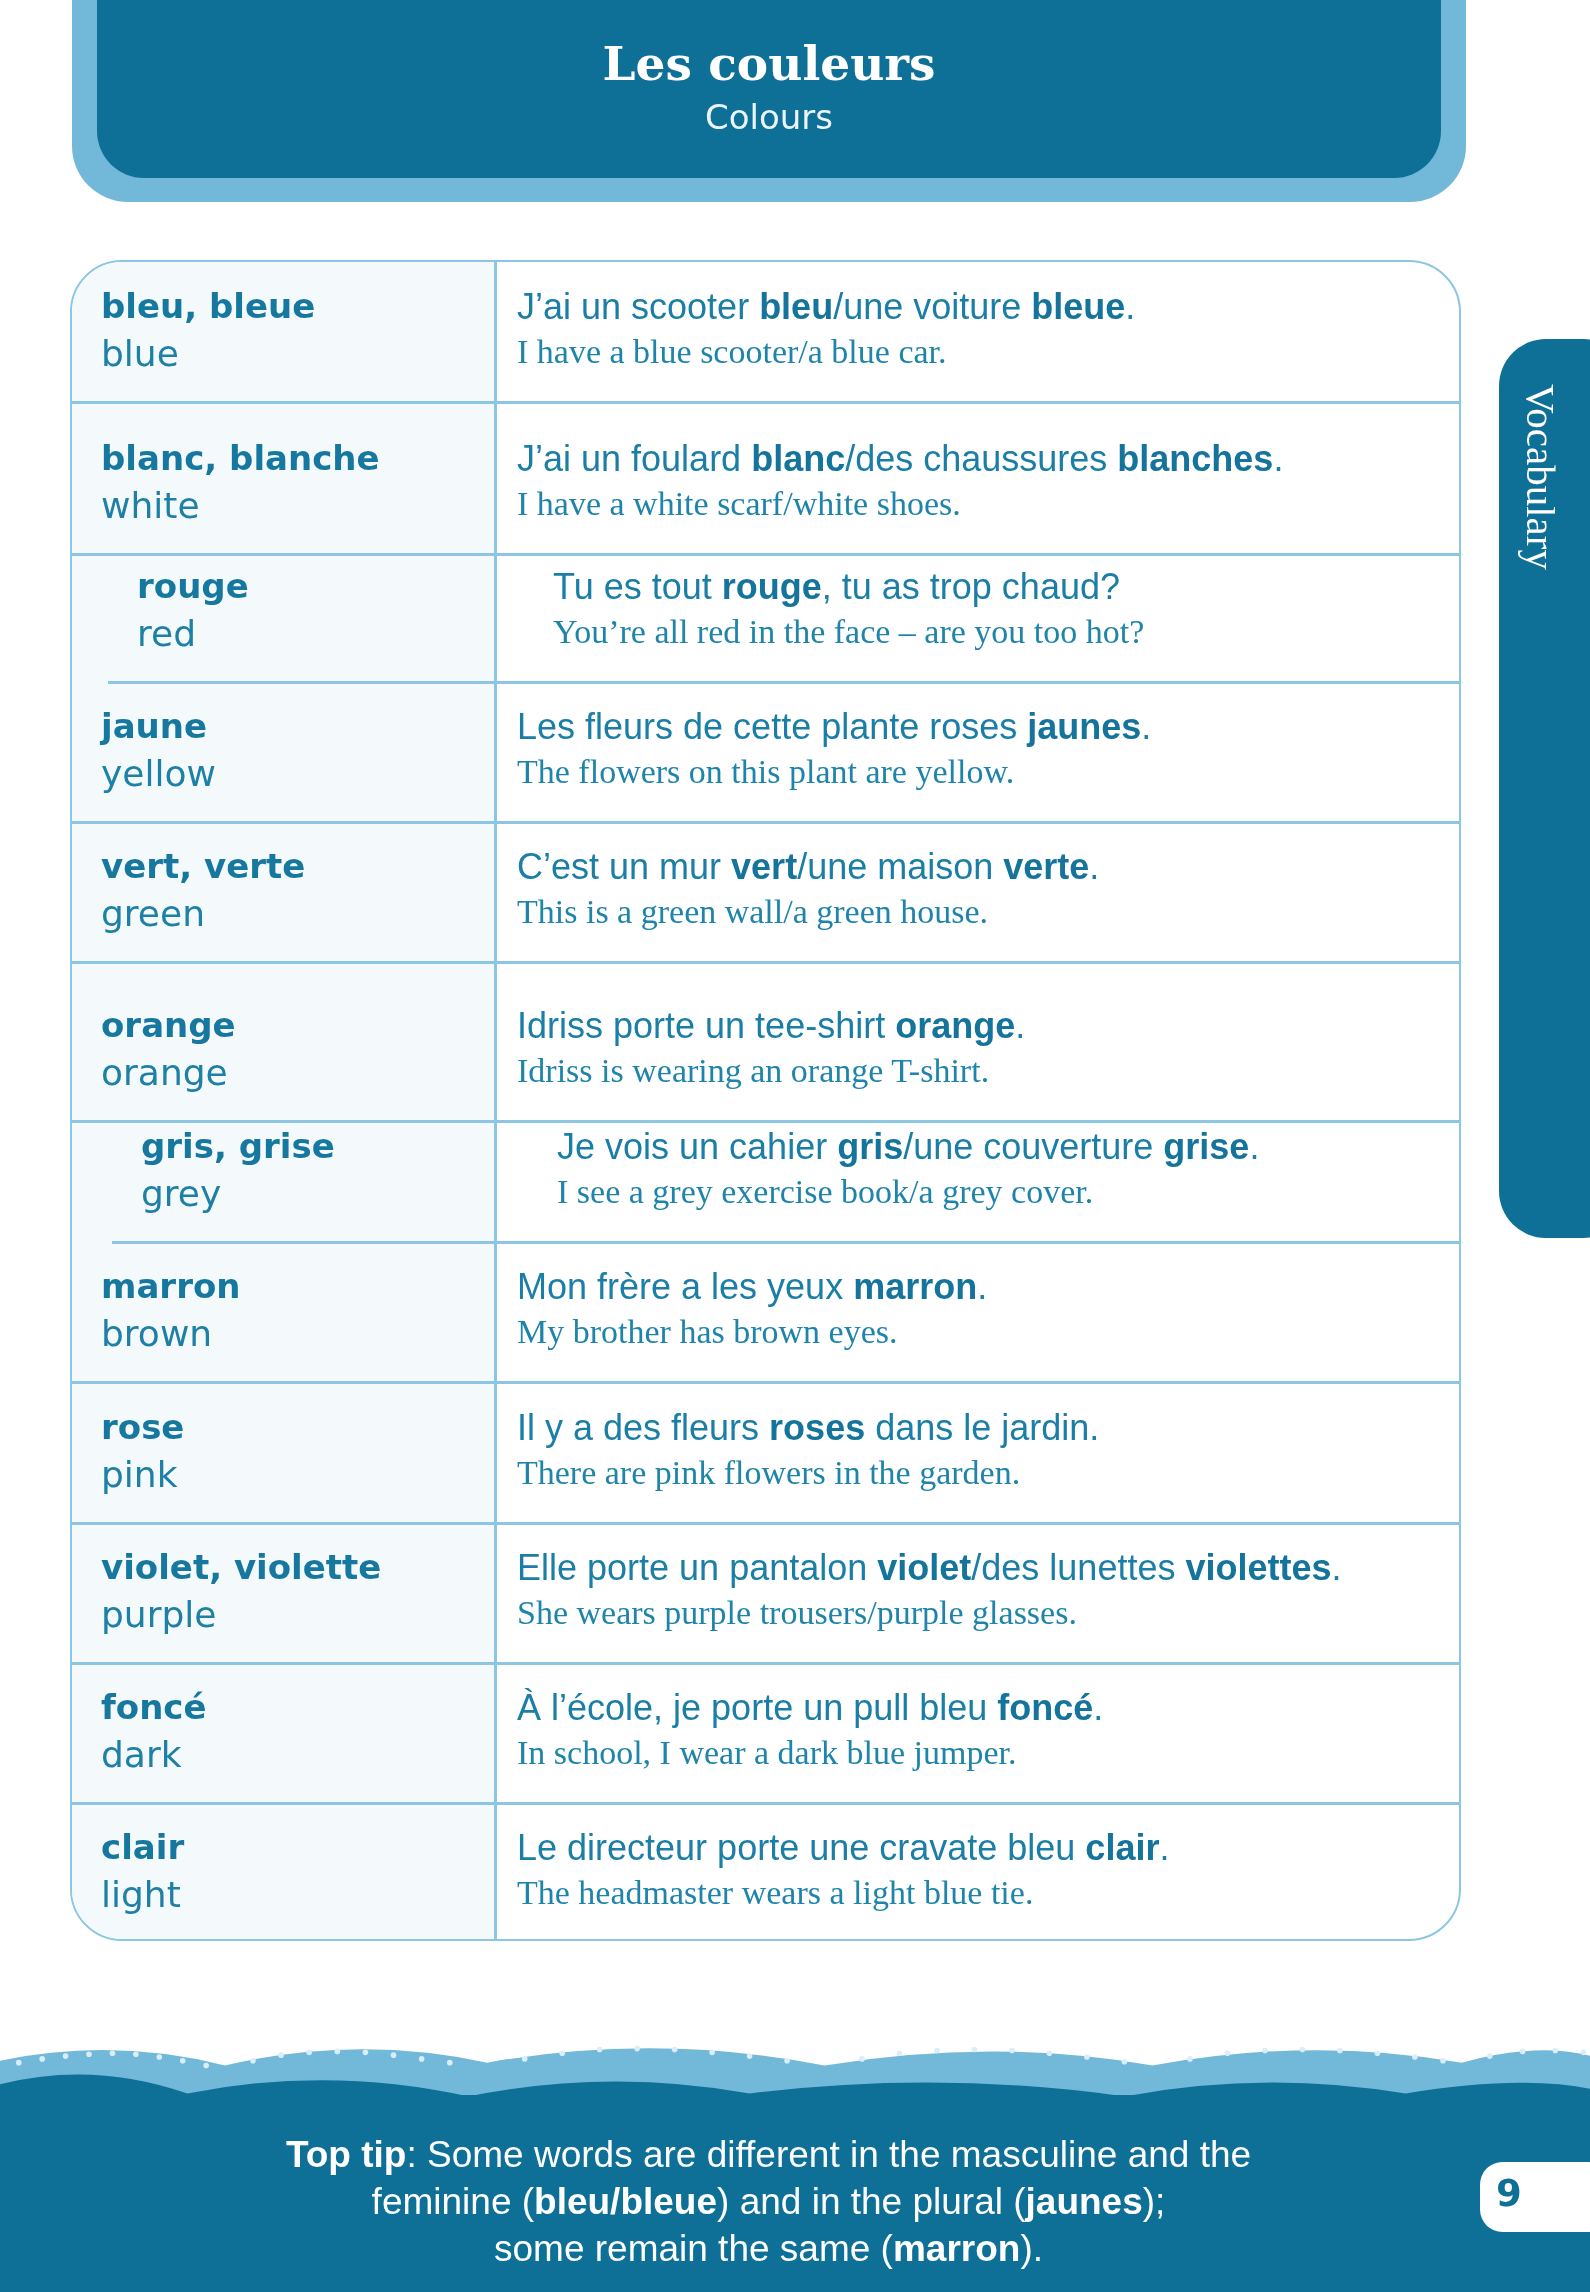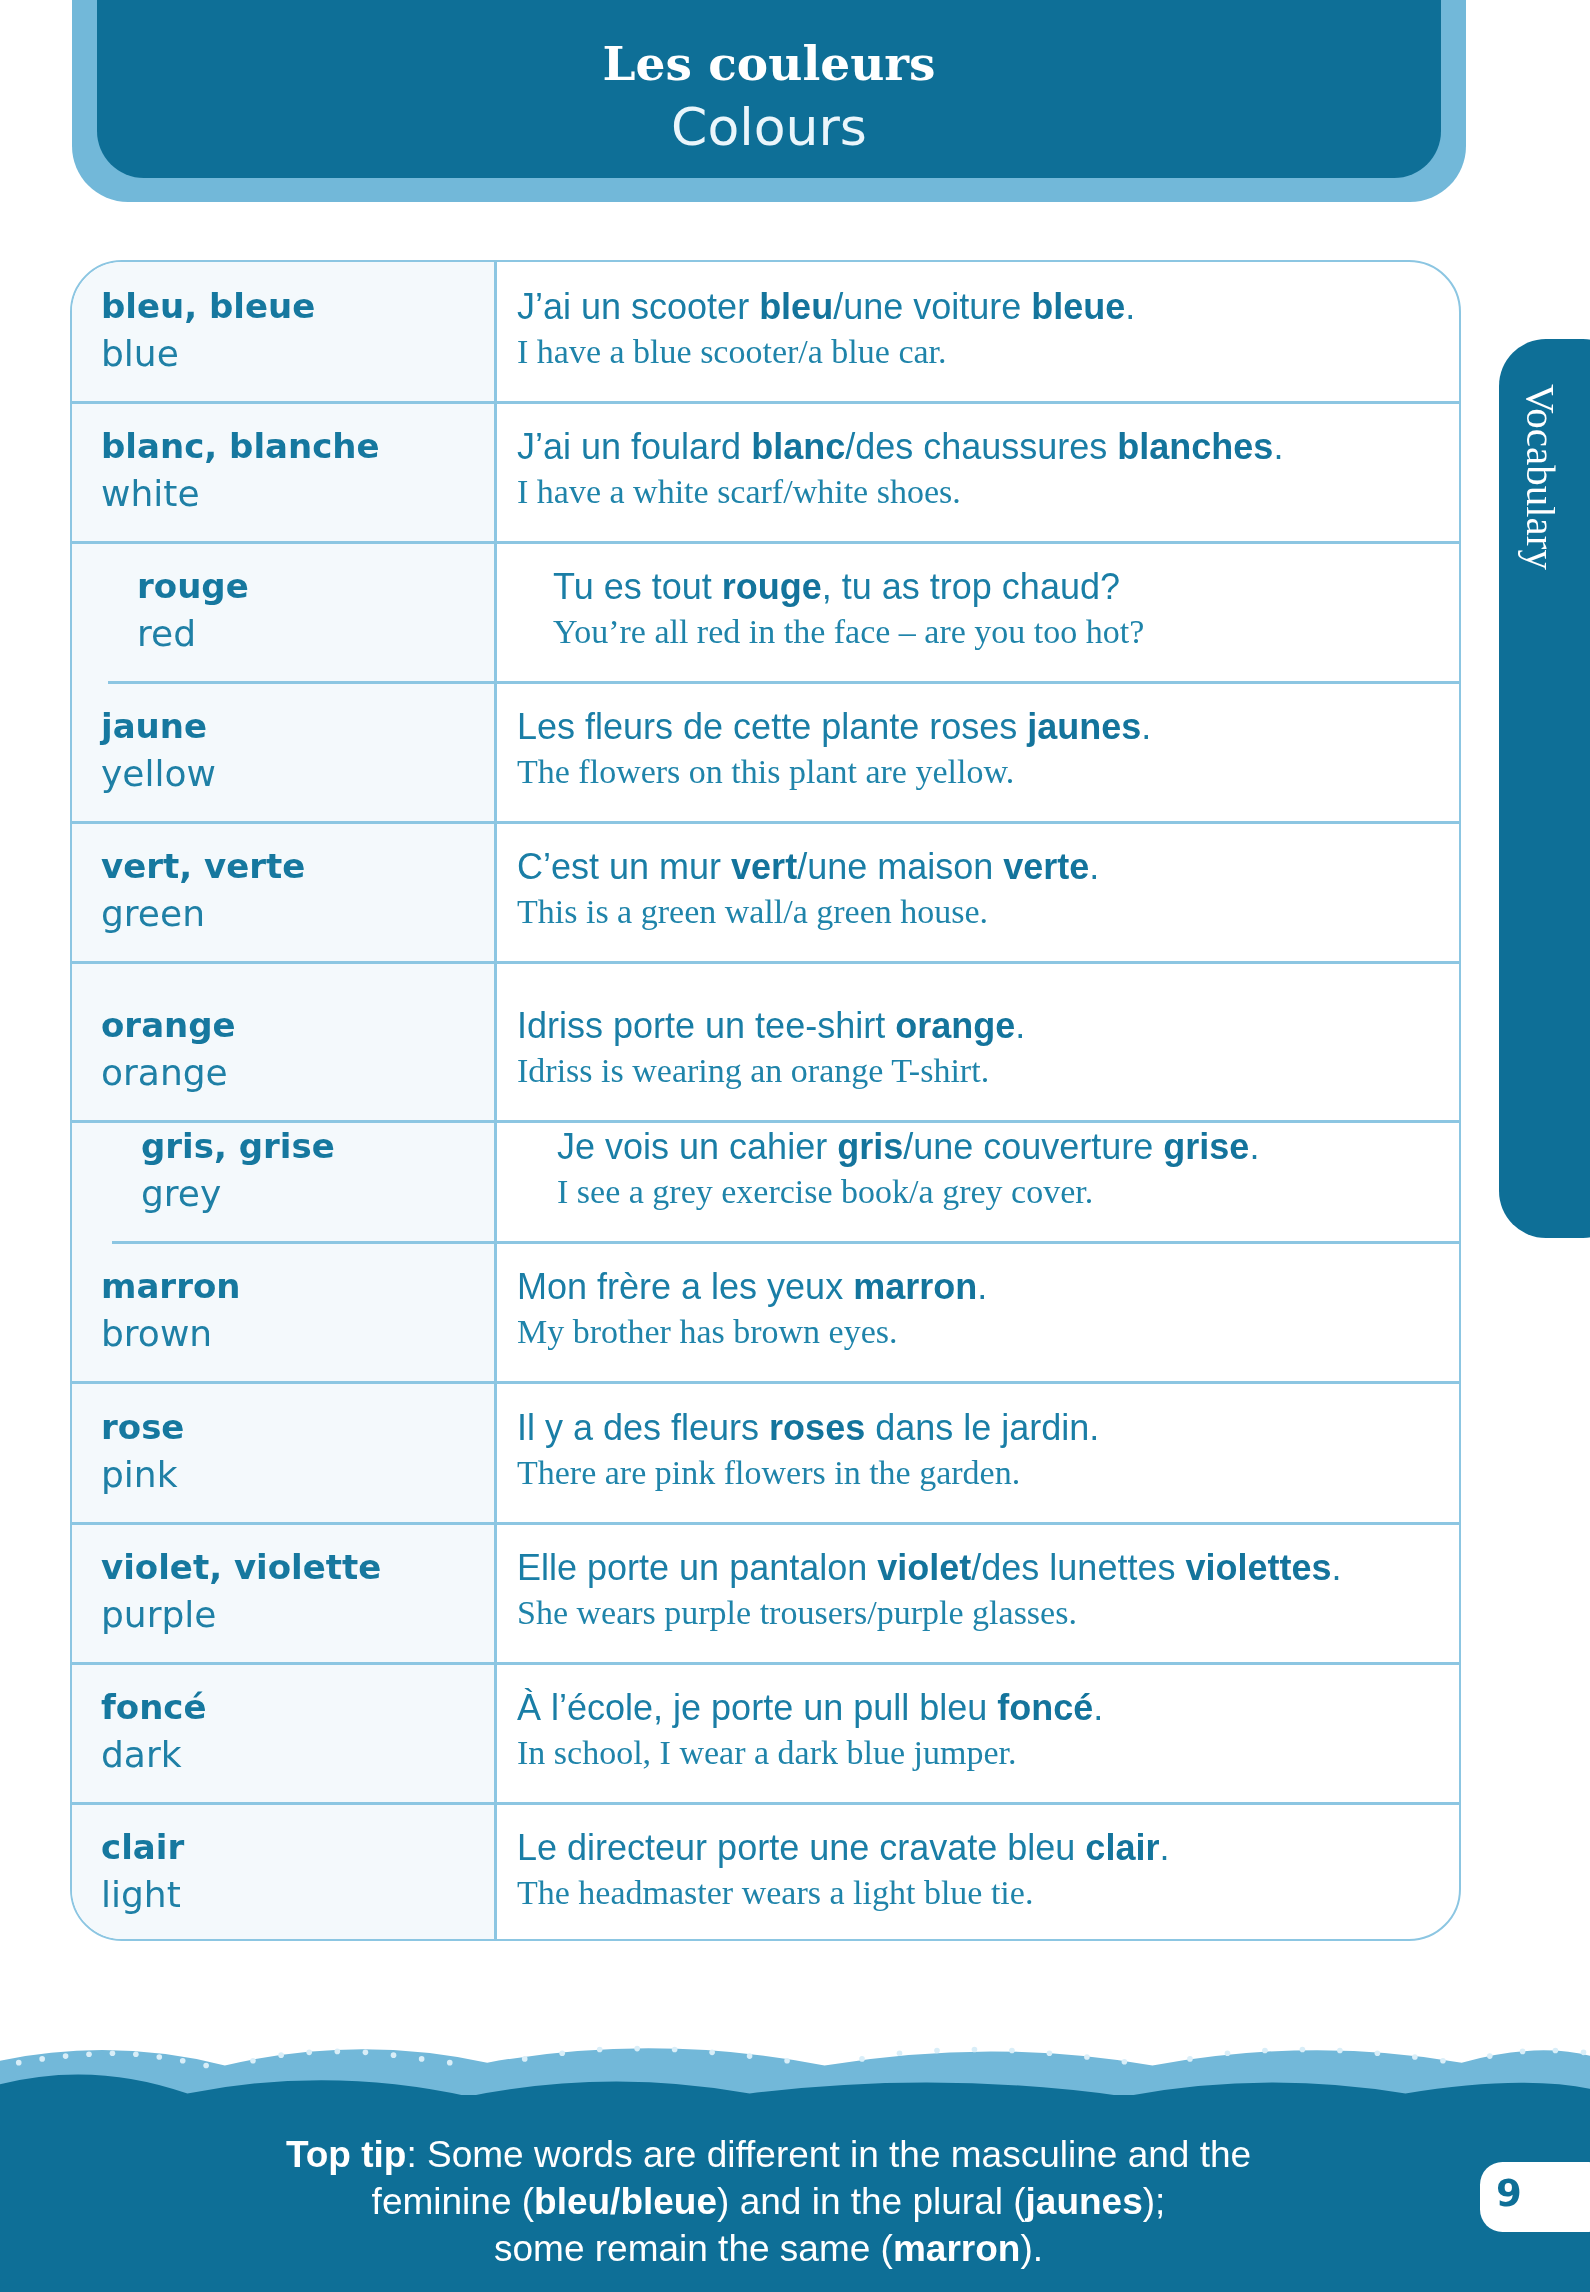--- a/index.html
+++ b/index.html
@@ -17,21 +17,21 @@
     position:absolute; left:97px; top:-37px; width:1344px; height:215px;
     background:#0e6f97; border-radius:0 0 47px 47px;
   }
   .header-title {
     position:absolute; left:97px; width:1344px; top:36px; text-align:center;
     color:#ffffff; font-family:"DejaVu Serif", serif; font-weight:bold; font-size:47px;
     letter-spacing:0px;
   }
   .header-sub {
     position:absolute; left:97px; width:1344px; top:97px; text-align:center;
-    color:#eaf5fb; font-family:"DejaVu Sans", sans-serif; font-size:52px; font-weight:normal;
+    color:#eaf5fb; font-family:"DejaVu Sans", sans-serif; font-size:34px; font-weight:normal;
   }
   .table {
     position:absolute; left:70px; top:260px; width:1391px; height:1681px;
     border:2.8px solid #8cc6e2; border-radius:52px; box-sizing:border-box; overflow:hidden;
     background:#ffffff;
   }
   .col-bg {
     position:absolute; left:0; top:0; width:422px; height:100%; background:#f4f9fc;
   }
   .col-divider {
@@ -101,21 +101,21 @@
 <div class="table" id="vocab-table">
   <div class="col-bg"></div>
   <div class="col-divider"></div>
 <div class="row" style="top: 0px;">
       <div class="term">bleu, bleue</div>
       <div class="term-en">blue</div>
       <div class="ex-fr"><span>J’ai un scooter </span><b>bleu</b><span>/une voiture </span><b>bleue</b><span>.</span></div>
       <div class="ex-en">I have a blue scooter/a blue car.</div>
       <div class="row-line"></div>
     </div>
-    <div class="row" style="top: 140px;">
+    <div class="row" style="top: 152px;">
       <div class="term">blanc, blanche</div>
       <div class="term-en">white</div>
       <div class="ex-fr"><span>J’ai un foulard </span><b>blanc</b><span>/des chaussures </span><b>blanches</b><span>.</span></div>
       <div class="ex-en">I have a white scarf/white shoes.</div>
       <div class="row-line"></div>
     </div>
     <div class="row" style="top: 280px; margin-left: 36px;">
       <div class="term">rouge</div>
       <div class="term-en">red</div>
       <div class="ex-fr"><span>Tu es tout </span><b>rouge</b><span>, tu as trop chaud?</span></div>

